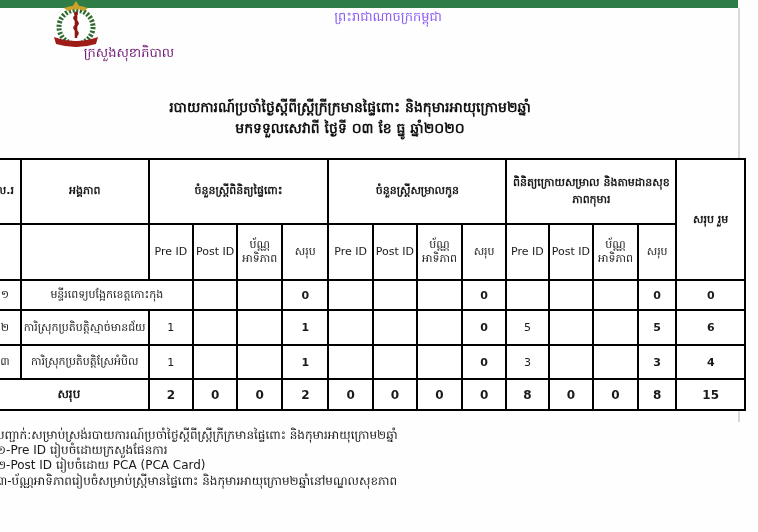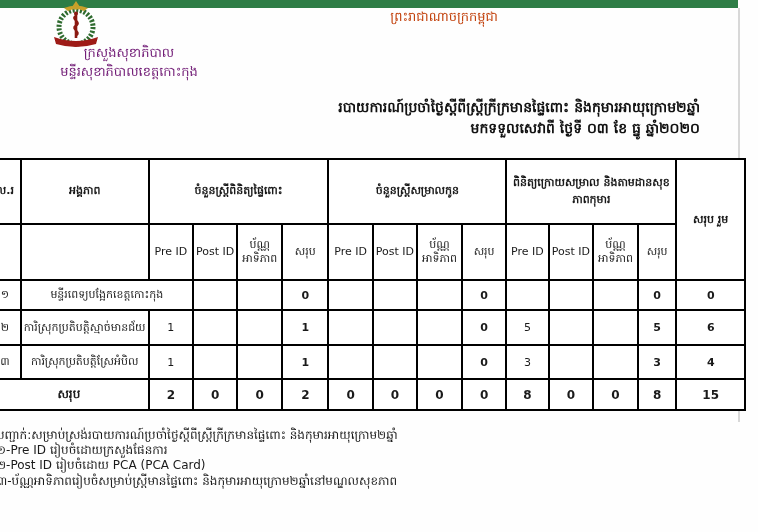--- a/index.html
+++ b/index.html
@@ -6,24 +6,24 @@
   body{font-family:"DejaVu Sans","Liberation Sans",sans-serif;background:#fff;}
   #screen{position:relative;width:758px;height:532px;background:#fefefe;overflow:hidden;color:#1a1a1a;}
 
   .accent-bar{position:absolute;left:0;top:0;width:738px;height:8px;background:#2e7d46;}
   .page-edge{position:absolute;left:738px;top:8px;width:2px;height:414px;background:#d8d8d8;}
 
   .logo{position:absolute;left:36px;top:0px;width:80px;height:50px;}
 
   .org-block{position:absolute;left:0;top:44px;width:258px;text-align:center;
              font-size:13px;line-height:1.45;color:#701a75;}
-  .kingdom-block{position:absolute;left:278px;top:9px;width:220px;text-align:right;
-             font-size:13px;line-height:1.3;color:#c2410c;}
-
-  .title-block{position:absolute;left:0;top:97px;width:700px;text-align:right;
+  .kingdom-block{position:absolute;left:278px;top:9px;width:220px;text-align:center;
+             font-size:13px;line-height:1.3;color:#8b5cf6;}
+
+  .title-block{position:absolute;left:0;top:97px;width:700px;text-align:center;
              font-weight:bold;font-size:14px;line-height:1.5;color:#111;}
 
   table.report{position:absolute;left:-12px;top:158px;border-collapse:collapse;table-layout:fixed;
              background:#fff;}
   table.report td{border:2px solid #000;text-align:center;vertical-align:middle;
              font-size:11px;padding:0 2px;overflow:hidden;}
   td.h-group{font-weight:bold;font-size:12px;line-height:1.5;}
   td.h-grand{font-weight:bold;font-size:13px;border-radius:20px;}
   td.h-sub{font-size:10.5px;line-height:1.3;}
   td.no-cell{font-size:12px;}
@@ -62,21 +62,20 @@
 
     <line x1="40" y1="13" x2="40" y2="38" stroke="#8b1a12" stroke-width="2.6"></line>
     <circle cx="40" cy="13.5" r="2" fill="#8b1a12"></circle>
     <path d="M40 16 C33.5 19 46.5 22 40 25.5 C33.5 29 46.5 32 40 35.5" fill="none" stroke="#8b1a12" stroke-width="2"></path>
 
     <path d="M18 37 Q40 45 62 37 L60 44 Q40 50 20 44 Z" fill="#9e1b17"></path>
   </svg>
 
   <div class="org-block">
     <div>ក្រសួងសុខាភិបាល</div>
-    <div>មន្ទីរសុខាភិបាលខេត្តកោះកុង</div>
   </div>
 
   <div class="kingdom-block">
     <div>ព្រះរាជាណាចក្រកម្ពុជា</div>
   </div>
 
   <div class="title-block">
     <div>របាយការណ៍ប្រចាំថ្ងៃស្តីពីស្ត្រីក្រីក្រមានផ្ទៃពោះ និងកុមារអាយុក្រោម២ឆ្នាំ</div>
     <div>មកទទួលសេវាពី ថ្ងៃទី ០៣ ខែ ធ្នូ ឆ្នាំ២០២០</div>
   </div>

